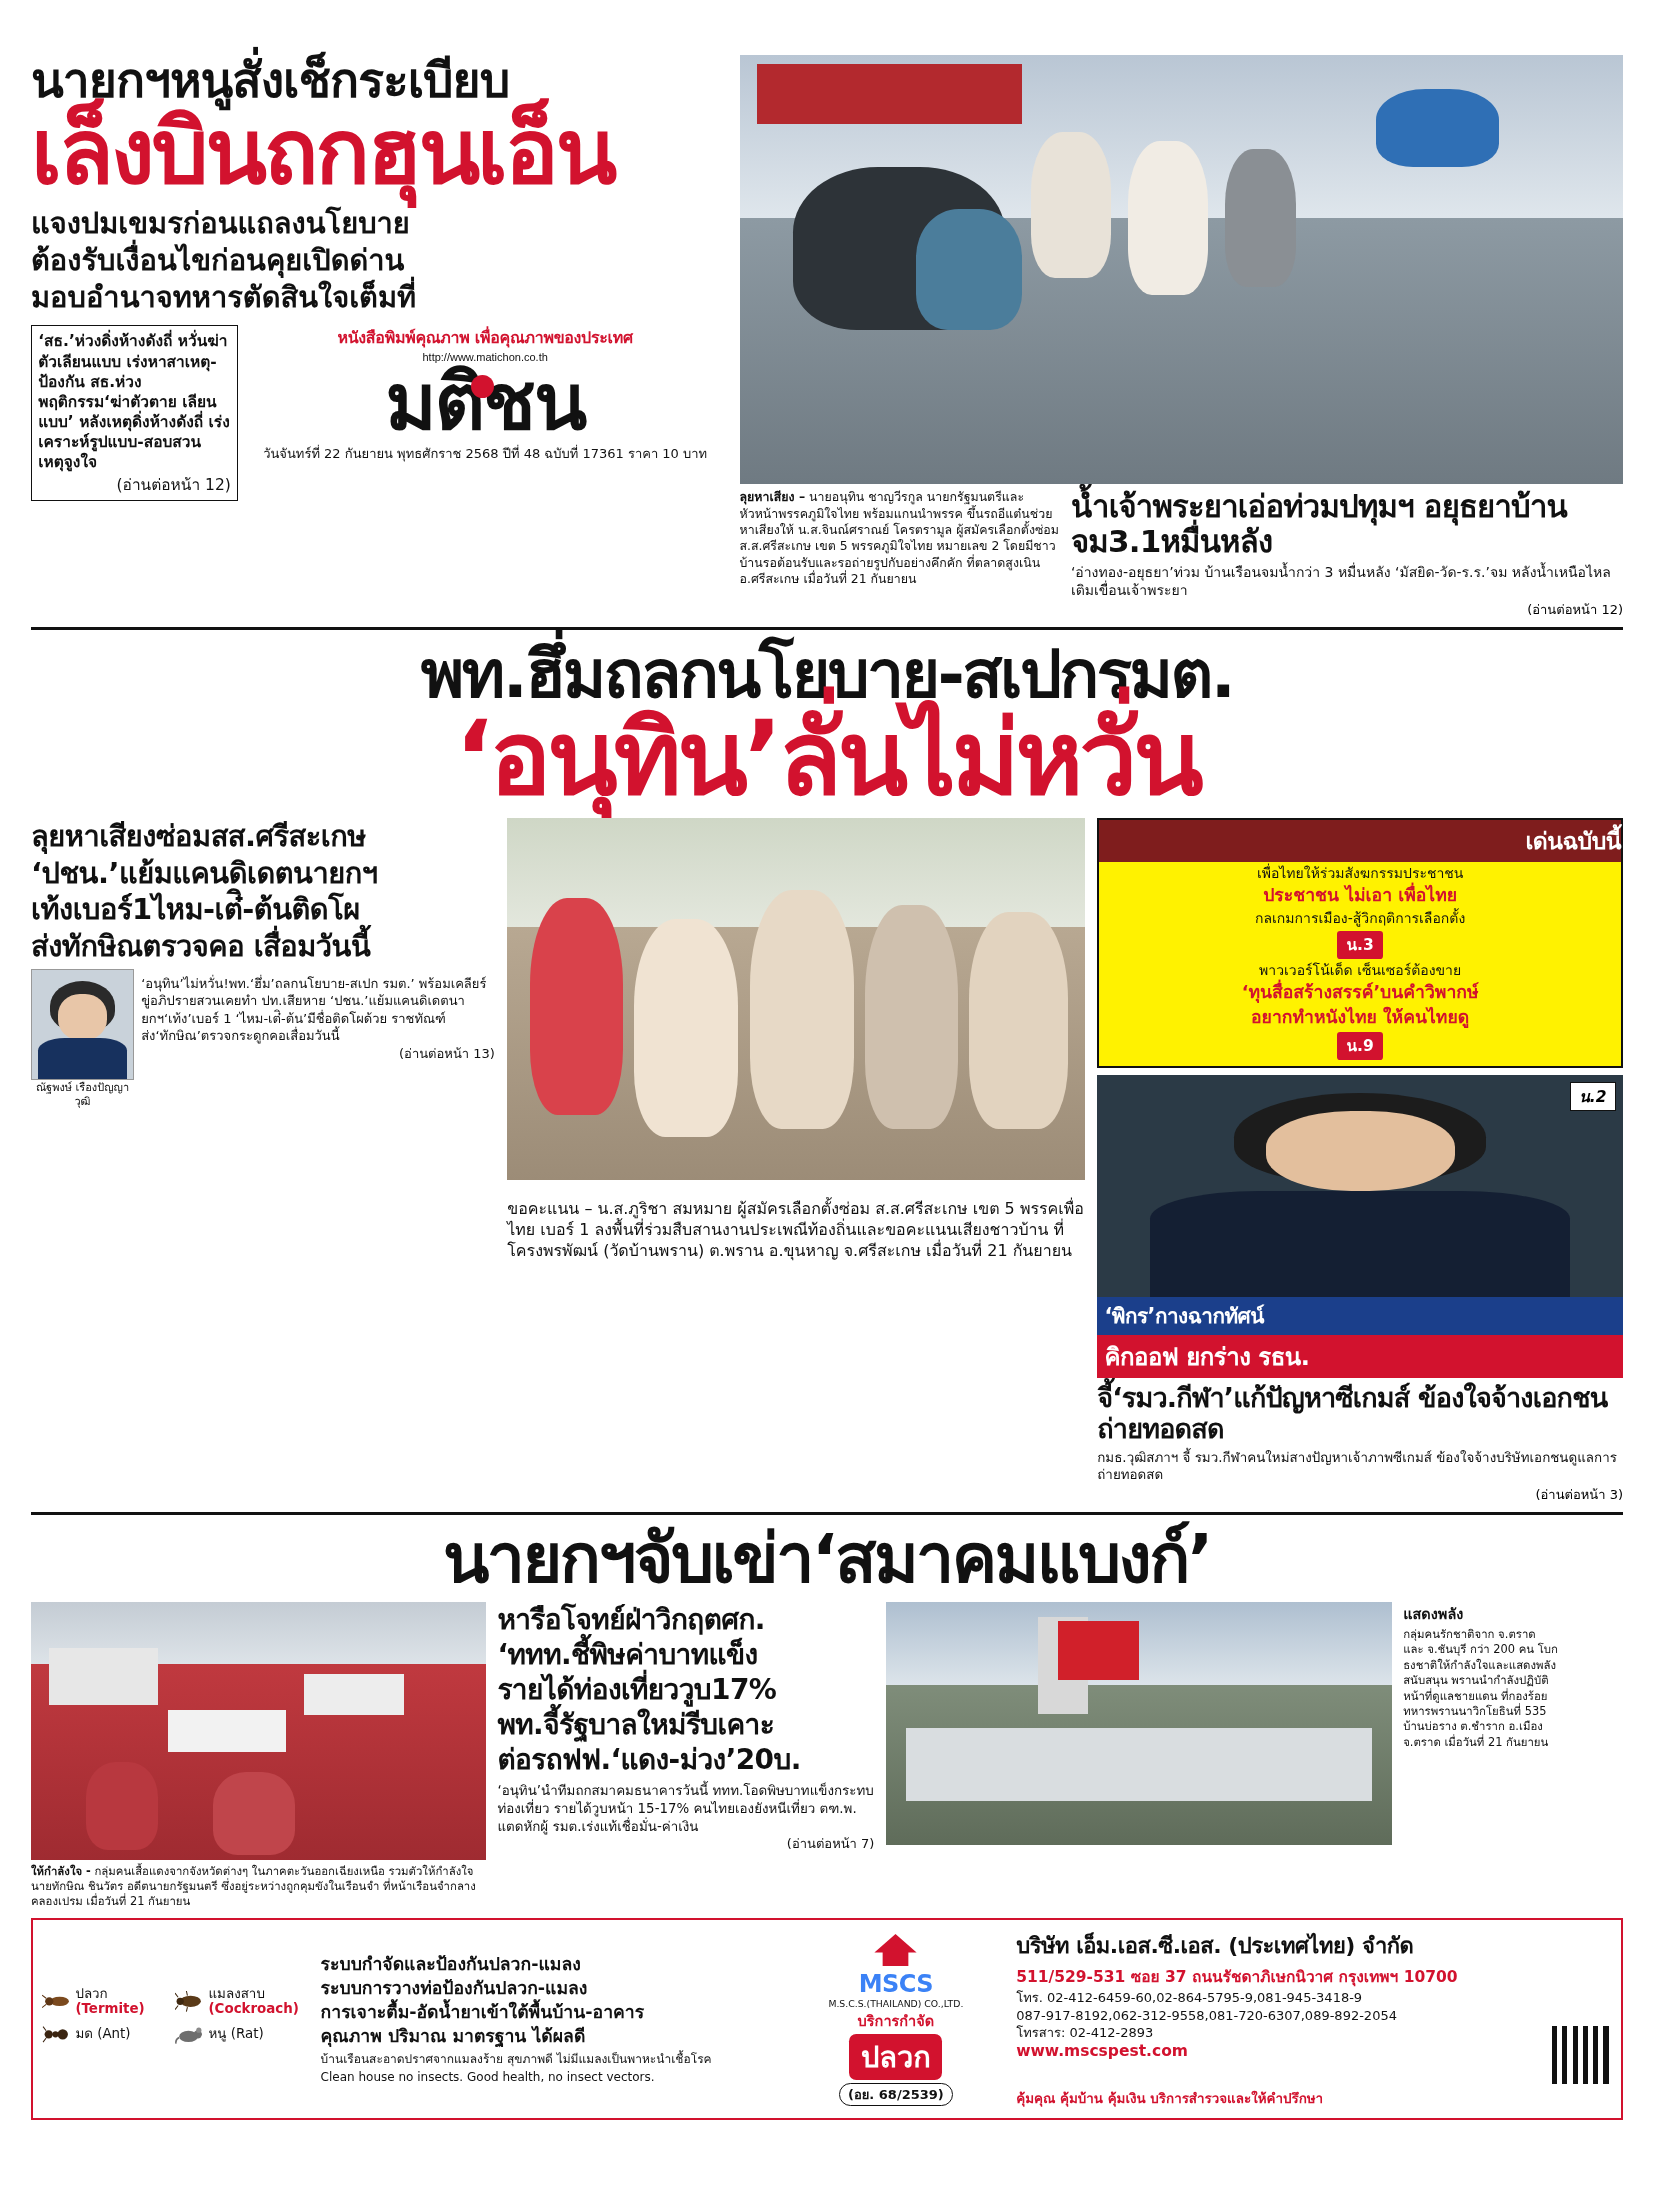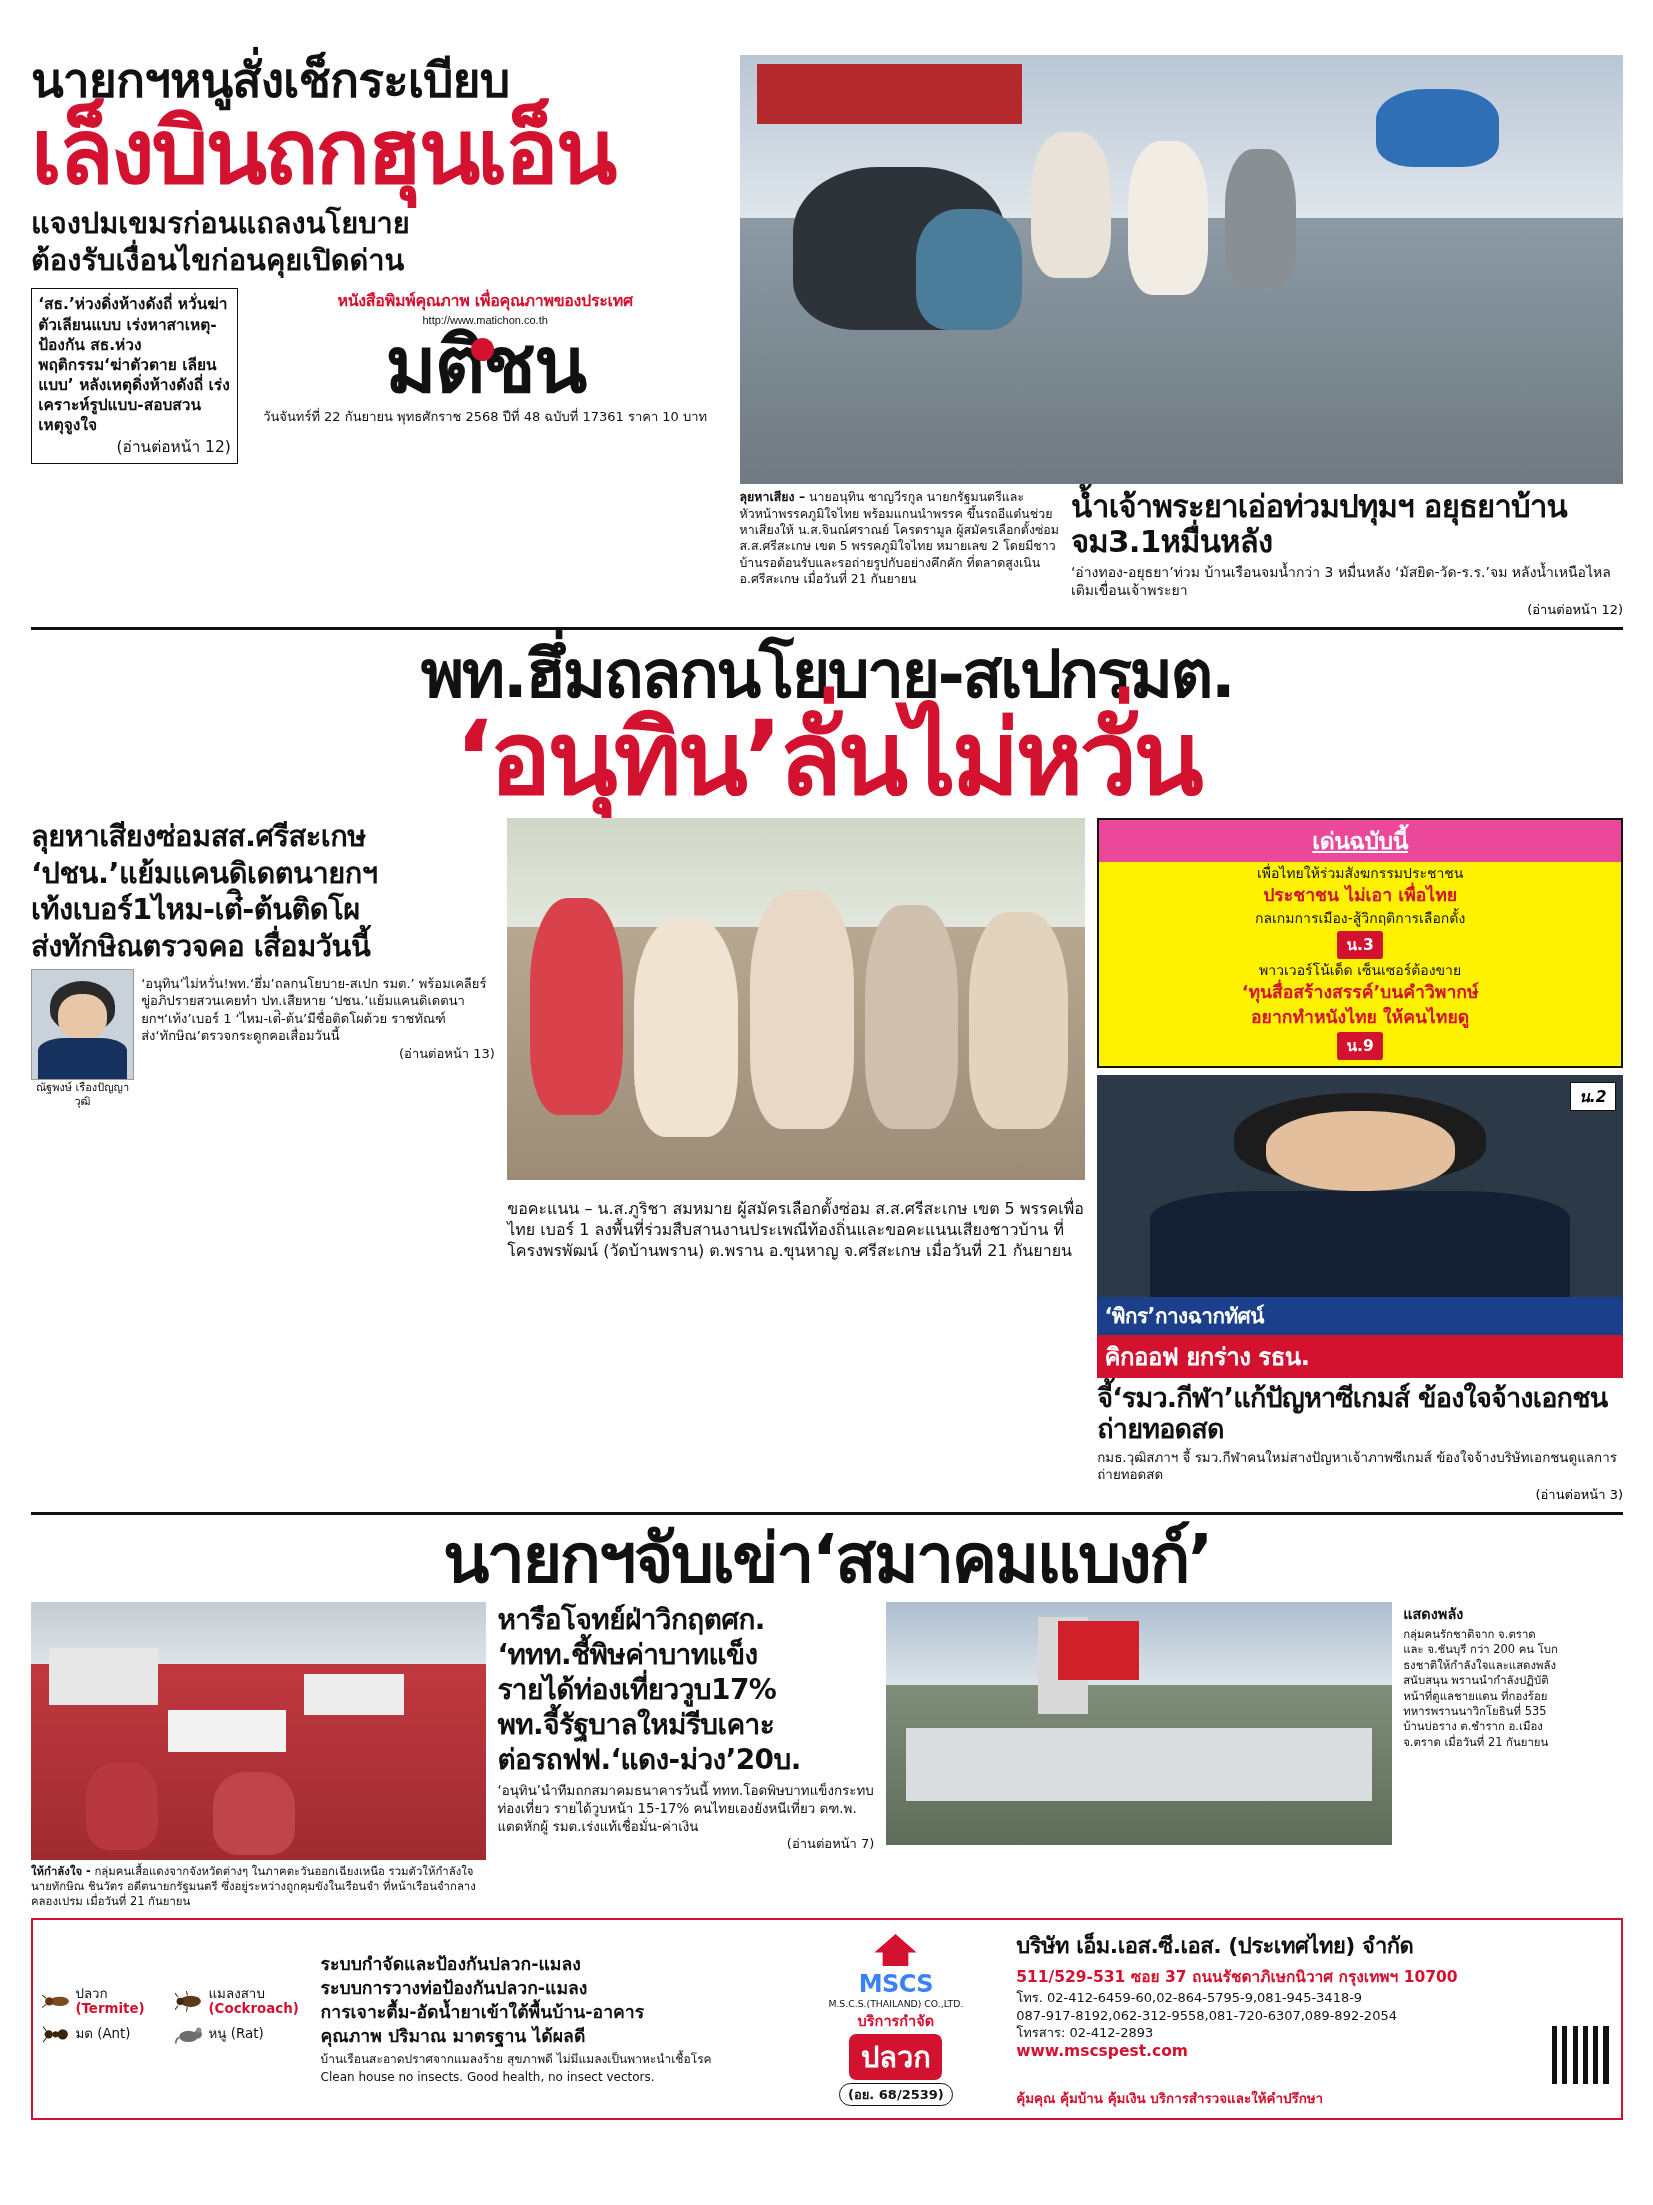--- a/index.html
+++ b/index.html
@@ -205,28 +205,27 @@
   .mid-col2 .capt { font-size: 16px; line-height: 1.3; margin-top: 19px; color: #111; }
   .mid-col3 { width: 527px; }
 
   .promo {
     background: #fff200;
     border: 2.1px solid #111;
     padding: 0 0 6.2px 0;
     margin-bottom: 7.2px;
   }
   .promo-title {
-    background: #ec4899;
+    background: #7f1d1d;
     color: #fff;
     font-size: 23px;
     font-weight: bold;
-    text-align: center;
+    text-align: right;
     padding: 3.1px 0;
     letter-spacing: -0.5px;
-    text-decoration: underline;
   }
   .promo-line { font-size: 14px; text-align: center; color: #111; line-height: 1.3; margin-top: 2px;}
   .promo-line.red { color: #d2122e; font-weight: bold; font-size: 17.6px; }
   .promo-pill {
     display: inline-block;
     background: #d2122e;
     color: #fff;
     font-size: 15.5px;
     font-weight: bold;
     padding: 1.6px 9.3px;
@@ -336,20 +335,21 @@
 <div class="page thai">
 
   <div class="top-wrap">
 
     <div class="top-left">
       <div class="kicker">นายกฯหนูสั่งเช็กระเบียบ</div>
       <div class="mega-head">เล็งบินถกฮุนเอ็น</div>
       <div class="subhead-lines">
         <div>แจงปมเขมรก่อนแถลงนโยบาย</div>
         <div>ต้องรับเงื่อนไขก่อนคุยเปิดด่าน</div>
+        <div>มอบอำนาจทหารตัดสินใจเต็มที่</div>
       </div>
 
       <div class="mast-row">
         <div class="sidebox">
           <span>‘สธ.’ห่วงดิ่งห้างดังถี่ หวั่นฆ่าตัวเลียนแบบ เร่งหาสาเหตุ-ป้องกัน สธ.ห่วงพฤติกรรม‘ฆ่าตัวตาย เลียนแบบ’ หลังเหตุดิ่งห้างดังถี่ เร่งเคราะห์รูปแบบ-สอบสวน เหตุจูงใจ</span>
           <span class="tail">(อ่านต่อหน้า 12)</span>
         </div>
         <div class="mast">
           <div class="mast-tag">หนังสือพิมพ์คุณภาพ เพื่อคุณภาพของประเทศ</div>
           <div class="mast-url">http://www.matichon.co.th</div>

